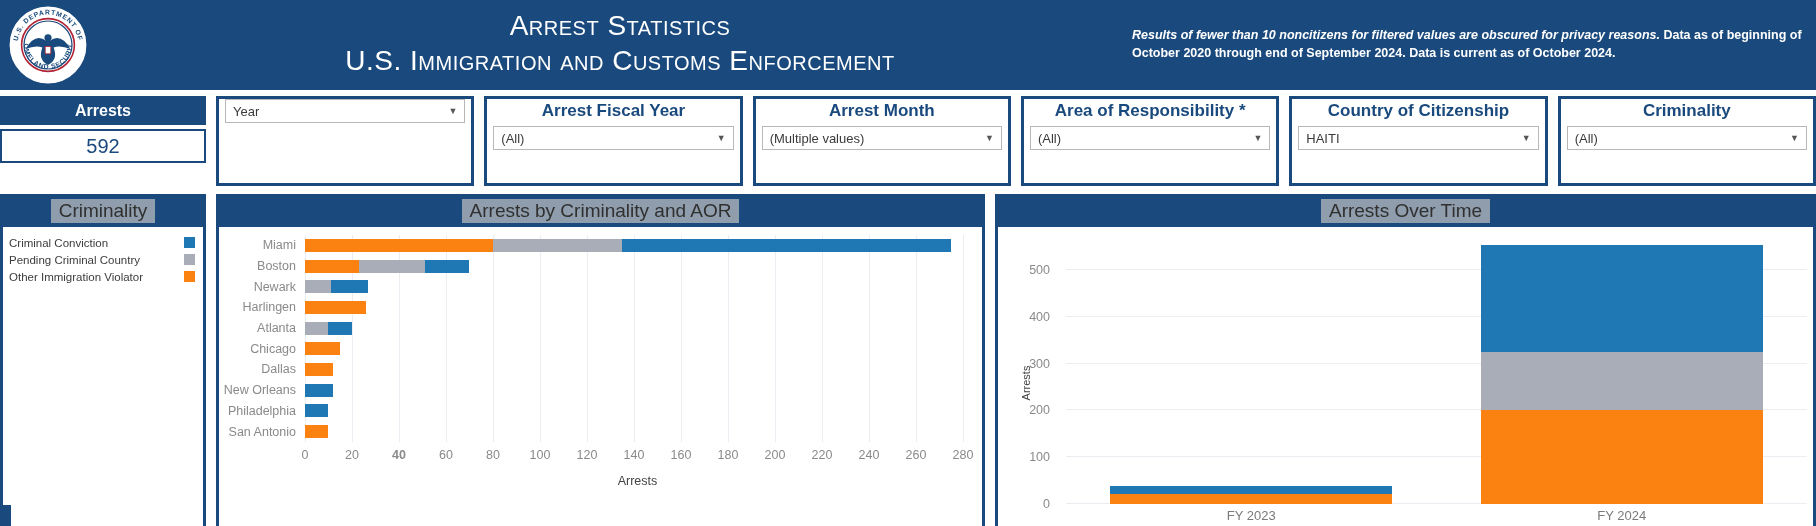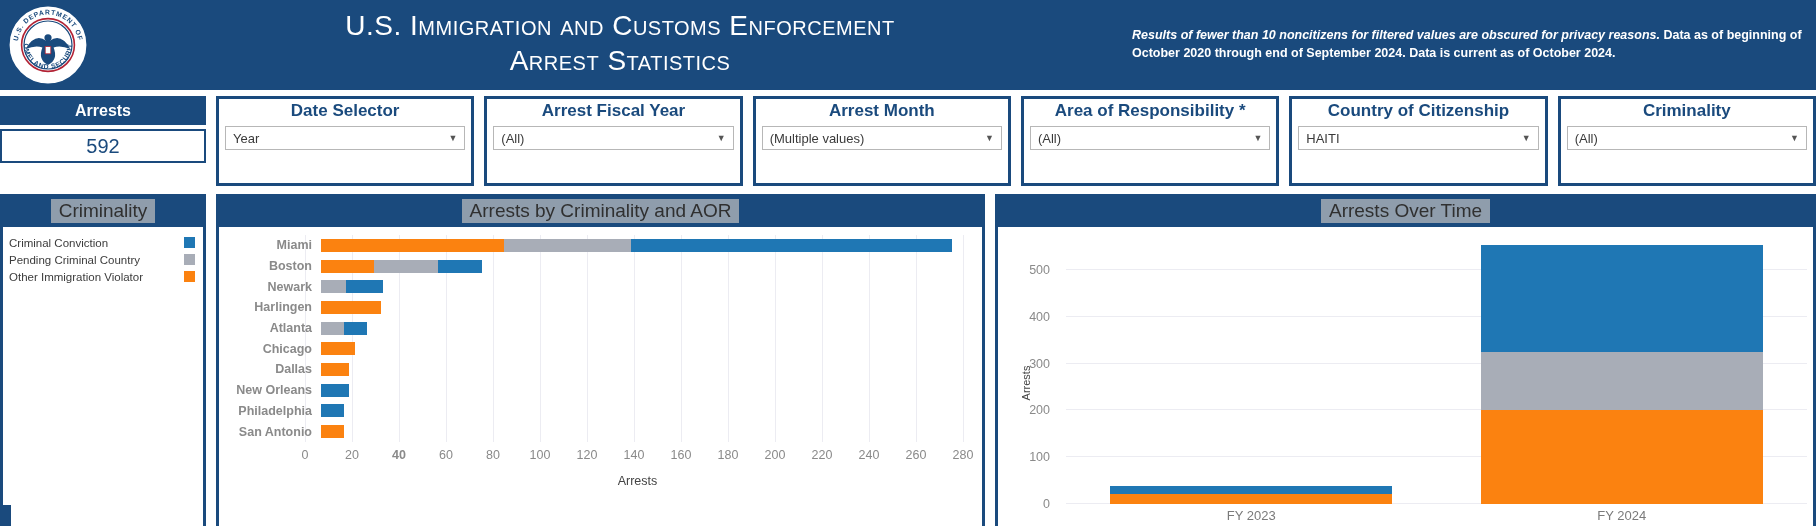--- a/index.html
+++ b/index.html
@@ -36,21 +36,21 @@
   .legend-swatch { width: 11px; height: 11px; flex: 0 0 11px; }
 
   .chart-panel { border-left: 3px solid #1a4a7d; border-right: 3px solid #1a4a7d; display: flex; flex-direction: column; background: #fff; }
   .chart-panel.mid { flex: 0 0 769px; }
   .chart-panel.right { flex: 0 0 821px; }
   .chart-body { position: relative; flex: 1; overflow: hidden; }
 
   
   .aor-grid { position: absolute; left: 86px; right: 12px; top: 8px; height: 207px; }
   .vline { position: absolute; top: 0; bottom: 0; width: 1px; background: #ececf2; }
-  .aor-rows { position: absolute; left: 16px; right: 0; top: 8px; font-weight: bold; }
+  .aor-rows { position: absolute; left: 0; right: 0; top: 8px; }
   .aor-row { display: flex; align-items: center; height: 20.7px; }
   .aor-row-label { flex: 0 0 86px; text-align: right; padding-right: 9px; font-size: 12.5px; color: #8a8a8a; white-space: nowrap; }
   .aor-barwrap { flex: 1; height: 13px; margin-right: 12px; display: flex; }
   .seg { height: 100%; cursor: pointer; }
   .aor-ticks { position: absolute; left: 86px; right: 12px; top: 221px; height: 16px; }
   .xtick { position: absolute; transform: translateX(-50%); font-size: 12.5px; color: #8a8a8a; }
   .aor-xlabel { position: absolute; left: 86px; right: 12px; top: 247px; text-align: center; font-size: 12.5px; color: #444; }
 
   
   .time-plot { position: absolute; left: 68px; right: 6px; top: 13px; bottom: 22px; }
@@ -85,36 +85,35 @@
       <text font-size="8.5" font-weight="bold" fill="#1a4a7d" letter-spacing="1">
         <textPath href="#arcBot" startOffset="50%" text-anchor="middle">HOMELAND SECURITY</textPath>
       </text>
       <g>
         <path d="M22 55 Q34 34 48 45 Q50 41 52 45 Q66 34 78 55 Q66 50 57 53 Q63 68 50 75 Q37 68 43 53 Q34 50 22 55 Z" fill="#1a4a7d"></path>
         <circle cx="50" cy="41" r="4.5" fill="#1a4a7d"></circle>
         <rect x="46.5" y="52" width="7" height="9" fill="#ffffff" stroke="#b22234" stroke-width="1"></rect>
       </g>
     </svg>
     <div class="title-block">
+      <div class="title-line">Arrest Statistics</div>
       <div class="title-line">U.S. Immigration and Customs Enforcement</div>
-      <div class="title-line">Arrest Statistics</div>
     </div>
     <div class="disclaimer"><span class="it">Results of fewer than 10 noncitizens for filtered values are obscured for privacy reasons.</span><span> Data as of beginning of October 2020 through end of September 2024. Data is current as of October 2024.</span></div>
   </div>
 
   <div class="filter-row" id="filter-row">
     <div class="arrests-panel">
       <div class="arrests-header">Arrests</div>
       <div class="arrests-value-box">
           <span>592</span>
         </div>
     </div>
 
   <div class="filter-box">
-        <div class="filter-title">Date Selector</div>
         <div class="filter-select">
           <span>Year</span>
           <span class="caret">▼</span>
         </div>
       </div>
       <div class="filter-box">
         <div class="filter-title">Arrest Fiscal Year</div>
         <div class="filter-select">
           <span>(All)</span>
           <span class="caret">▼</span>

